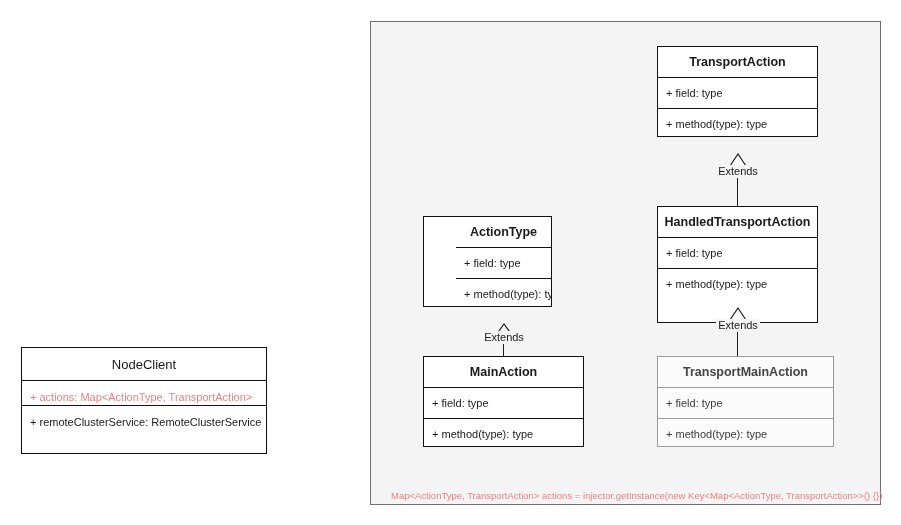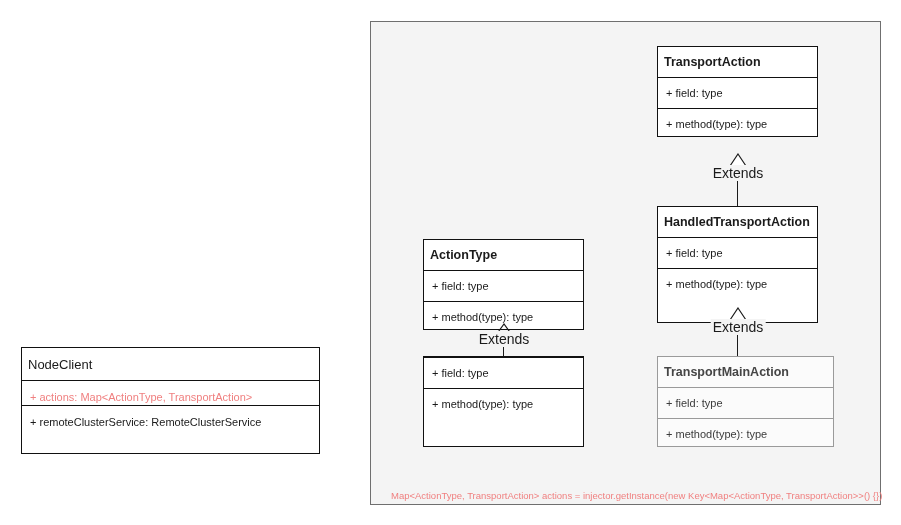--- a/index.html
+++ b/index.html
@@ -22,21 +22,21 @@
     position: absolute;
     background: #ffffff;
     box-sizing: border-box;
     border: 1px solid #111111;
   }
   .uml-box.light {
     border: 1px solid #9a9a9a;
     background: #fbfbfb;
   }
   .uml-title {
-    text-align: left;
+    text-align: center;
     font-weight: bold;
     font-size: 12.5px;
     color: #1a1a1a;
     line-height: 1;
     padding: 9px 6px 8px 6px;
     box-sizing: border-box;
     white-space: nowrap;
   }
   .uml-box.light .uml-title {
     color: #454545;
@@ -85,21 +85,21 @@
   .conn-line {
     position: absolute;
     width: 1px;
     background: #1a1a1a;
   }
   .conn-tri {
     position: absolute;
   }
   .conn-label {
     position: absolute;
-    font-size: 14px;
+    font-size: 11px;
     color: #1a1a1a;
     line-height: 1;
     background: #f4f4f4;
     padding: 1px 2px;
     white-space: nowrap;
     transform: translateX(-50%);
   }
 
   
   #panel-annotation {
@@ -111,21 +111,21 @@
     line-height: 1;
     white-space: nowrap;
     font-family: "Liberation Sans", sans-serif;
   }
 </style>
 </head>
 <body>
 
 <div id="canvas">
 
-  <div class="uml-box" id="node-client" style="left:21px; top:347px; width:299px; height:107px;">
+  <div class="uml-box" id="node-client" style="left:21px; top:347px; width:246px; height:107px;">
     <div class="uml-title">NodeClient</div>
     <div class="uml-row accent">+ actions: Map&lt;ActionType, TransportAction&gt;</div>
     <div class="uml-row">+ remoteClusterService: RemoteClusterService</div>
   </div>
 
   <div id="diagram-panel">
 
     <div class="uml-box" style="left:286px; top:24px; width:161px; height:91px;">
       <div class="uml-title">TransportAction</div>
       <div class="uml-row">+ field: type</div>
@@ -149,33 +149,34 @@
     </svg>
     <div class="conn-line" style="left:366px; top:301px; height:33px;"></div>
     <div class="conn-label" style="left:367px; top:297px;">Extends</div>
 
     <div class="uml-box light" style="left:286px; top:334px; width:177px; height:91px;">
       <div class="uml-title">TransportMainAction</div>
       <div class="uml-row">+ field: type</div>
       <div class="uml-row">+ method(type): type</div>
     </div>
 
-    <div class="uml-box" style="left:52px; top:217px; width:161px; height:91px;">
+    <div class="uml-box" style="left:52px; top:194px; width:129px; height:91px;padding-left:32px;">
       <div class="uml-title">ActionType</div>
       <div class="uml-row">+ field: type</div>
       <div class="uml-row">+ method(type): type</div>
     </div>
 
     <svg class="conn-tri" style="left:124px; top:301px;" width="18" height="13">
       <polyline points="1,12 9,1 17,12" fill="none" stroke="#1a1a1a" stroke-width="1.2"></polyline>
     </svg>
     <div class="conn-line" style="left:132px; top:313px; height:21px;"></div>
     <div class="conn-label" style="left:133px; top:309px;">Extends</div>
 
     <div class="uml-box" style="left:52px; top:334px; width:161px; height:91px;">
+      <div class="uml-title">MainAction</div>
       <div class="uml-row">+ field: type</div>
       <div class="uml-row">+ method(type): type</div>
     </div>
 
     <div id="panel-annotation">Map&lt;ActionType, TransportAction&gt; actions = injector.getInstance(new Key&lt;Map&lt;ActionType, TransportAction&gt;&gt;() {})</div>
 
   </div>
 </div>
 
 </body></html>

